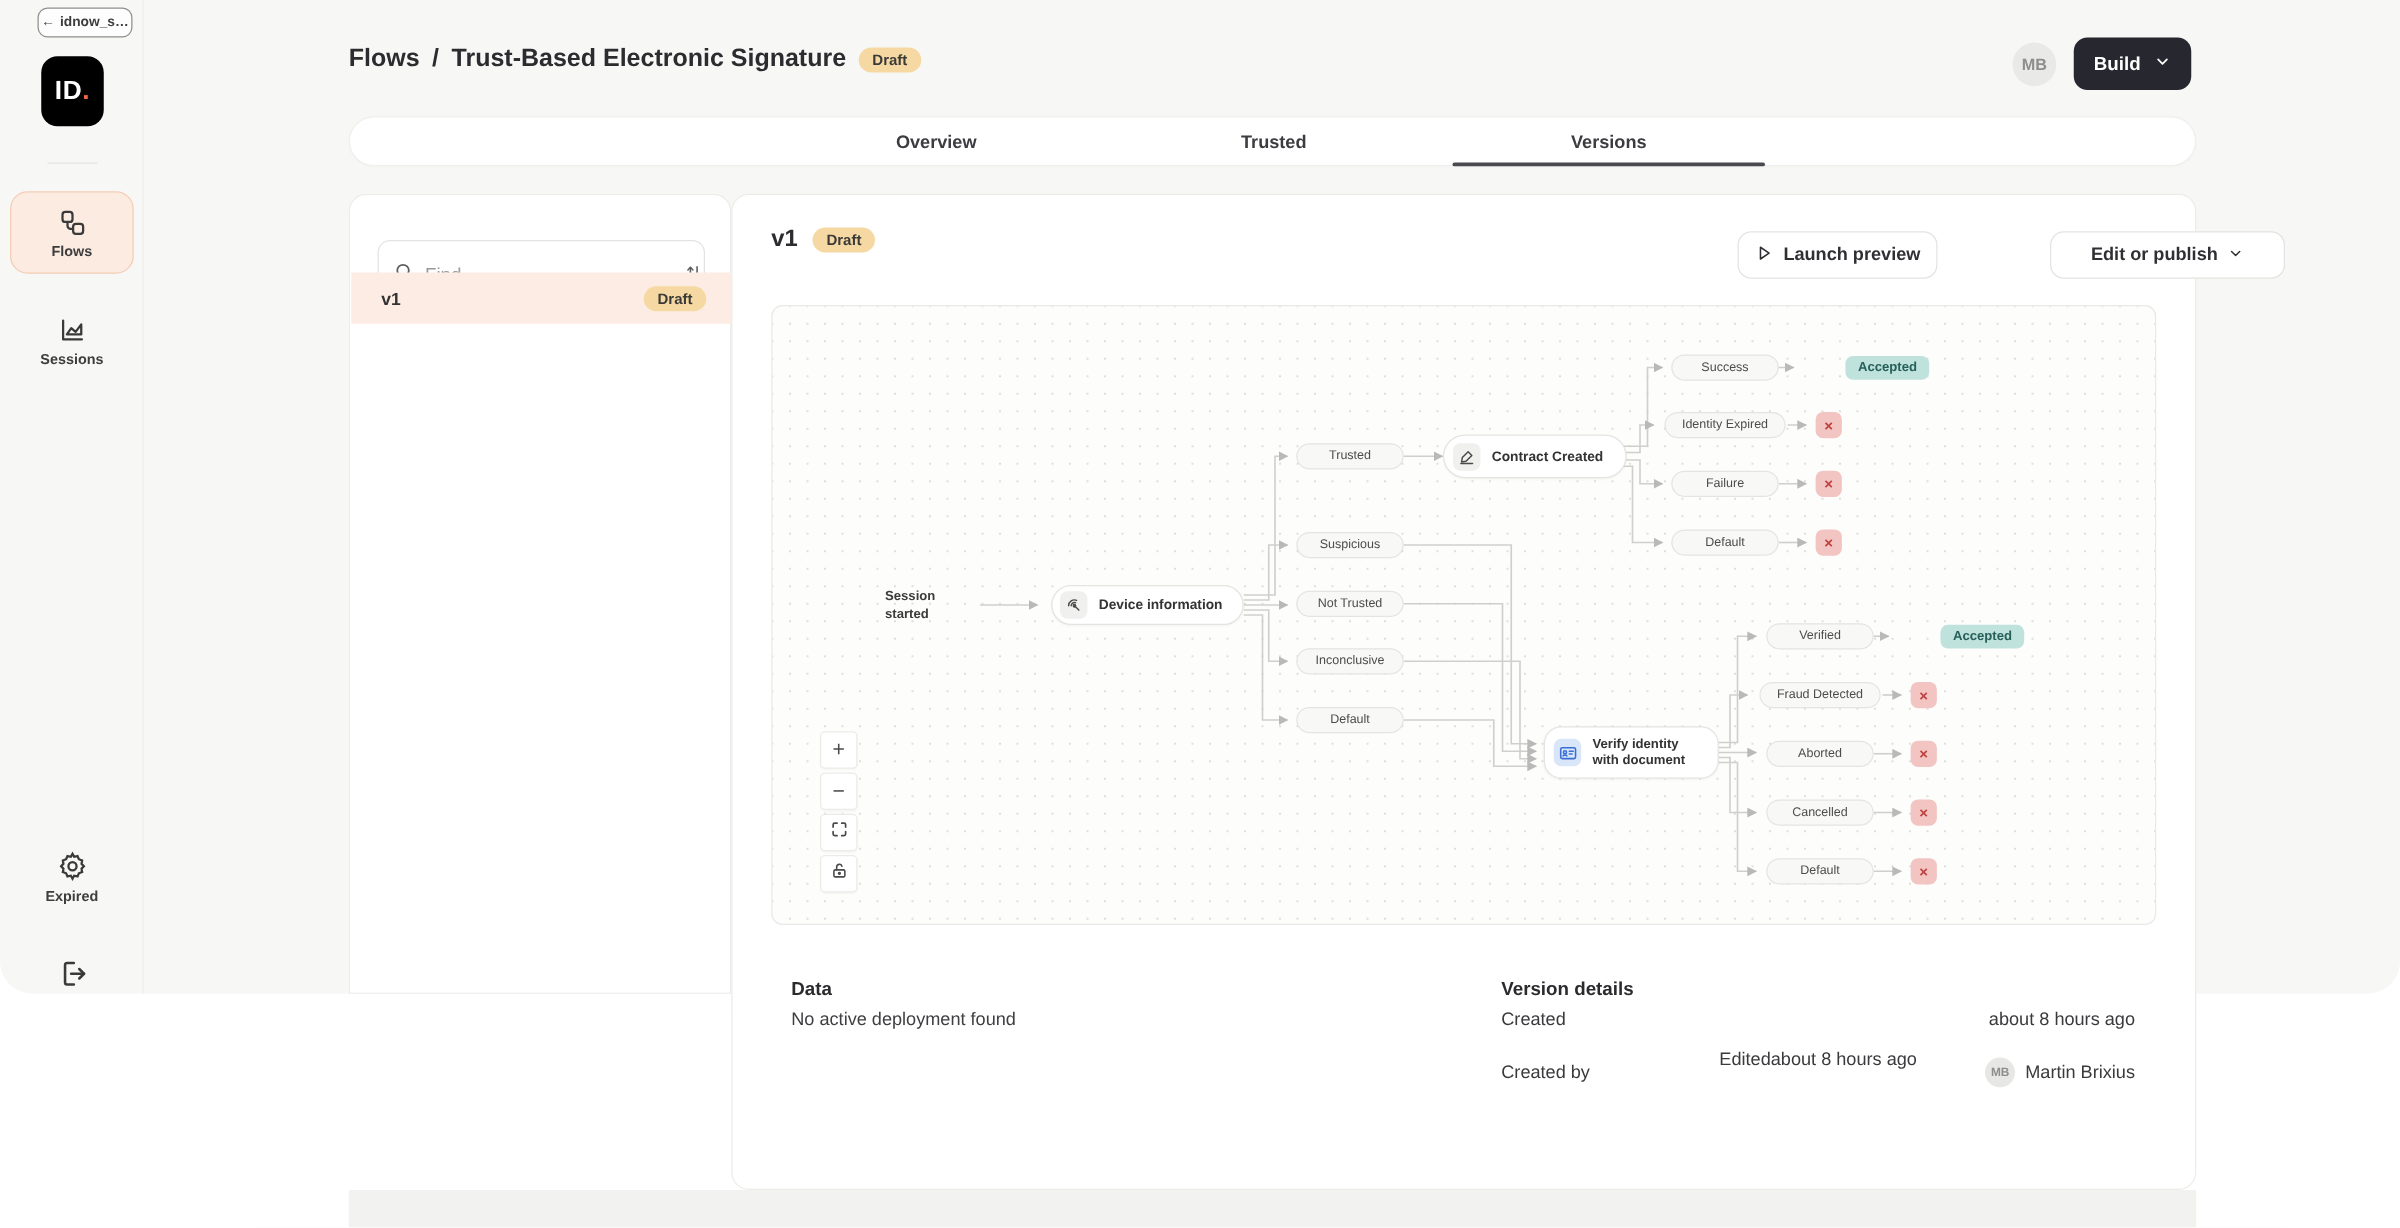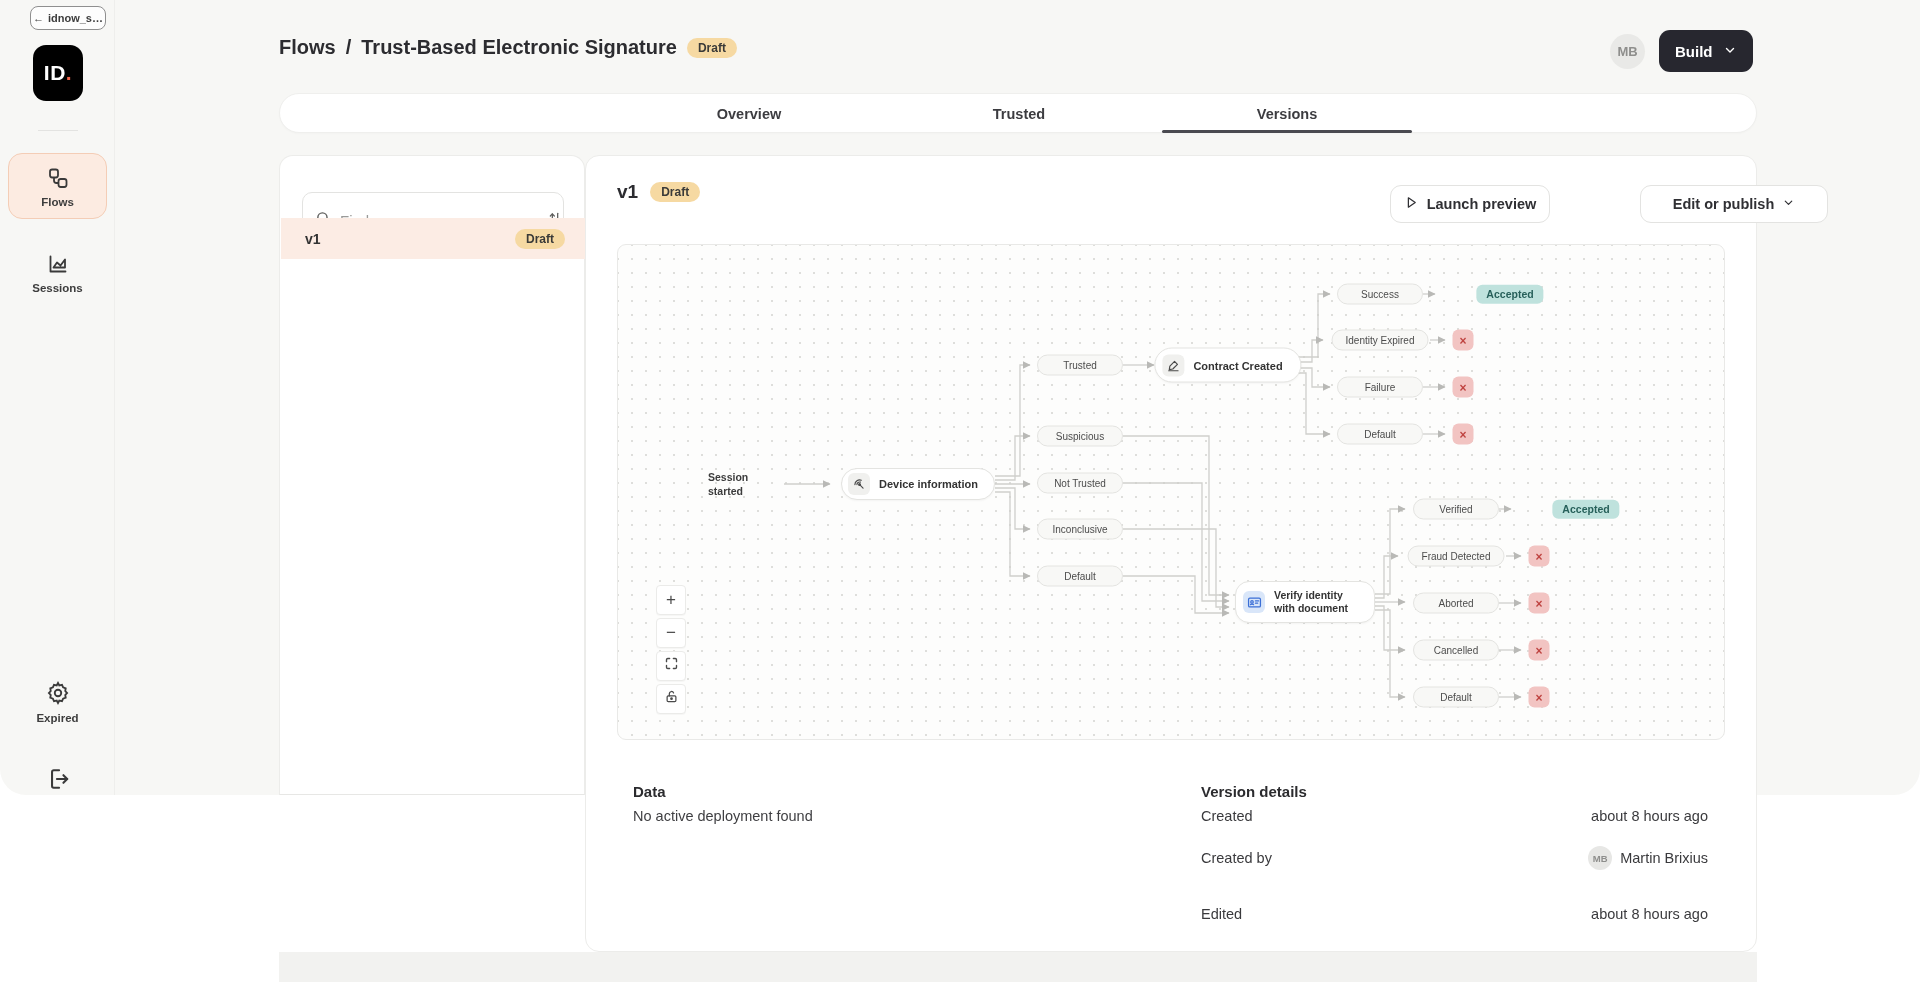--- a/index.html
+++ b/index.html
@@ -329,17 +329,17 @@
     <span>Created</span>
     <span class="val">about 8 hours ago</span>
   </div>
   <div class="detail-row" style="top:846px;">
     <span>Created by</span>
     <span class="val">
       <span class="mini-avatar">MB</span>
       <span>Martin Brixius</span>
     </span>
   </div>
-  <div class="detail-row" style="top:906px;">
+  <div class="detail-row" style="top:840px;justify-content:center;">
     <span>Edited</span>
     <span class="val">about 8 hours ago</span>
   </div>
 </div>
 
 </body></html>

